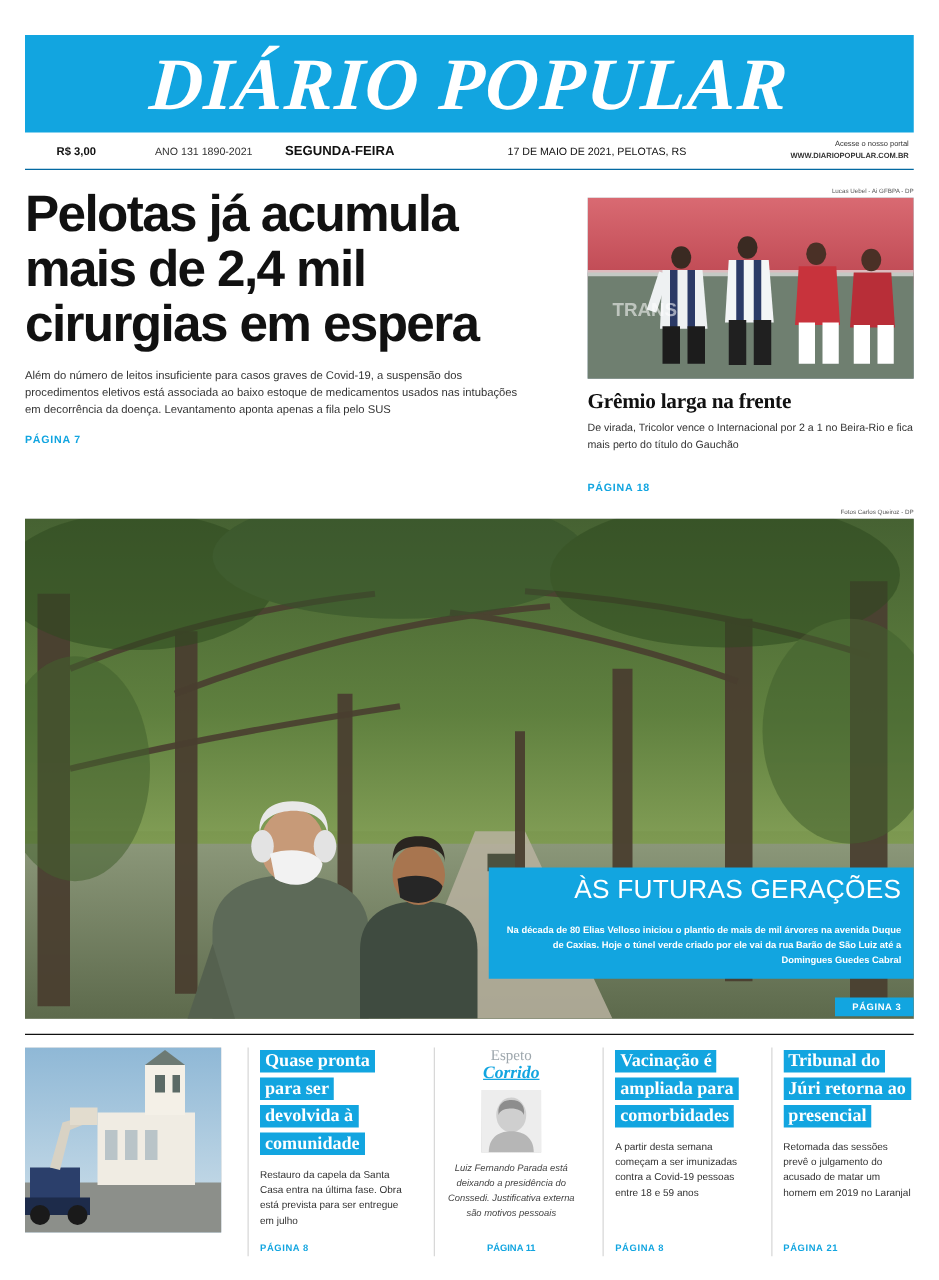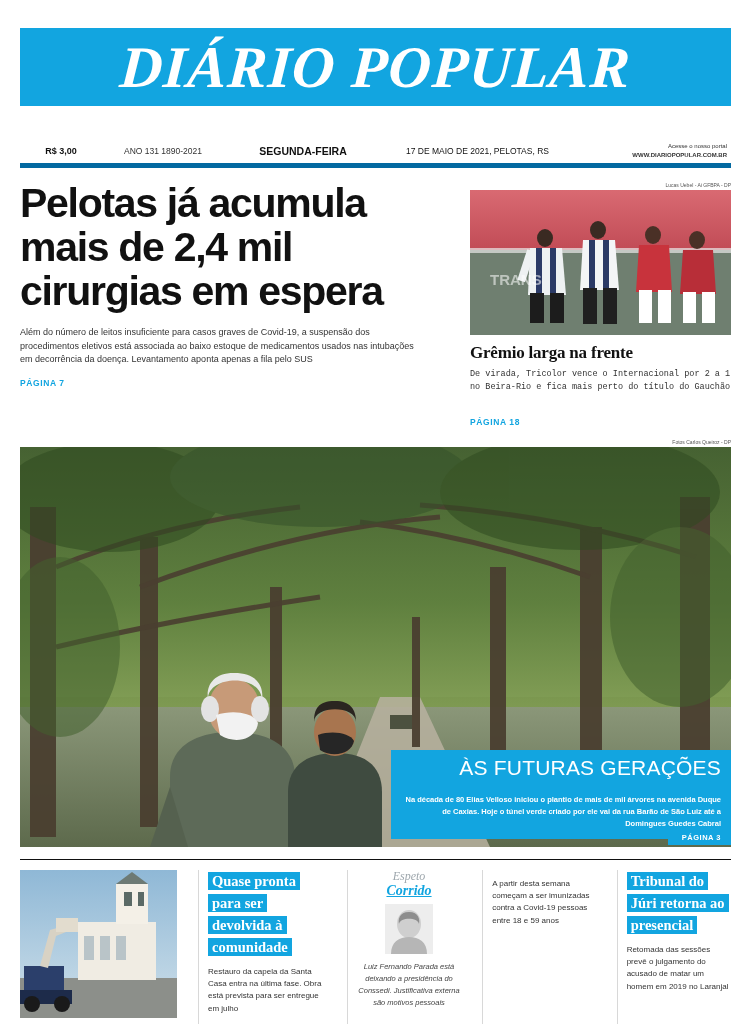--- a/index.html
+++ b/index.html
@@ -36,29 +36,28 @@
     line-height: 1;
     font-style: italic;
     transform: skewX(-4deg);
   }
 
   
   .infobar {
     display: flex;
     align-items: center;
     height: 30px;
-    border-bottom: 5px solid #0369a1;
+    border-bottom: 1px solid #0369a1;
     padding: 0 4px;
     font-size: 8.5px;
     color: #111;
-    margin-top: 32px;
   }
   .infobar .price { font-weight: bold; font-size: 9px; width: 74px; text-align: center;}
   .infobar .ano { width: 130px; font-size: 8.5px; color:#333; text-align:center;}
-  .infobar .weekday { font-weight: bold; font-size: 10.5px; width: 150px; text-align: center; }
+  .infobar .weekday { font-weight: bold; font-size: 10.5px; width: 150px; }
   .infobar .date { flex: 1; text-align: center; font-size: 8.5px; }
   .infobar .site { width: 150px; text-align: right; font-size: 6px; line-height: 1.5; color: #333; }
   .infobar .site b { font-weight: bold; }
 
   
   .top-section {
     display: flex;
     margin-top: 14px;
     gap: 32px;
   }
@@ -106,42 +105,41 @@
     font-size: 17px;
     margin-top: 8px;
     color: #111;
     letter-spacing: -0.2px;
   }
   .sports .sub {
     font-size: 8.5px;
     line-height: 1.5;
     margin-top: 5px;
     color: #333;
-    font-family: Liberation Mono, monospace;
   }
 
   
   .main-credit {
     font-size: 5px;
     color: #555;
     text-align: right;
     margin-top: 12px;
   }
   .main-photo {
     width: 711px;
     height: 400px;
     position: relative;
     overflow: hidden;
     margin-top: 2px;
     background: #2b3a22;
   }
   .overlay-box {
     position: absolute;
     right: 0;
-    bottom: 8px;
+    bottom: 32px;
     width: 340px;
     background: #12a5e0;
     padding: 6px 10px 8px 10px;
     text-align: right;
   }
   .overlay-title {
     font-family: "Liberation Sans", sans-serif;
     font-weight: normal;
     font-size: 21px;
     color: #fff;
@@ -215,21 +213,20 @@
     font-size: 7.5px;
     letter-spacing: 0.5px;
     position: absolute;
     bottom: 2px;
   }
   .espeto-kicker {
     text-align: center;
     font-family: "Liberation Serif", serif;
     font-size: 12px;
     color: #9ea7ad;
-    font-style: italic;
     line-height: 1.1;
   }
   .espeto-title {
     text-align: center;
     font-family: "Liberation Serif", serif;
     font-size: 14px;
     color: #12a5e0;
     font-weight: bold;
     font-style: italic;
     line-height: 1.1;
@@ -467,20 +464,21 @@
           <ellipse cx="24" cy="20" rx="12" ry="14" fill="#cfcfcf"></ellipse>
           <path d="M24 8 C 14 8 13 16 14 20 C 15 13 33 13 34 20 C 35 16 34 8 24 8 Z" fill="#8d8d8d"></path>
           <path d="M6 50 C 6 38 14 33 24 33 C 34 33 42 38 42 50 Z" fill="#b6b6b6"></path>
         </svg>
       </div>
       <div class="espeto-text">Luiz Fernando Parada está deixando a presidência do Conssedi. Justificativa externa são motivos pessoais</div>
       <div class="espeto-page">PÁGINA 11</div>
     </div>
 
     <div class="bcol b4">
+      <div><span class="hl">Vacinação é ampliada para comorbidades</span></div>
       <div class="btext">A partir desta semana começam a ser imunizadas contra a Covid-19 pessoas entre 18 e 59 anos</div>
       <div class="bpage">PÁGINA 8</div>
     </div>
 
     <div class="bcol b5">
       <div><span class="hl">Tribunal do Júri retorna ao presencial</span></div>
       <div class="btext">Retomada das sessões prevê o julgamento do acusado de matar um homem em 2019 no Laranjal</div>
       <div class="bpage">PÁGINA 21</div>
     </div>
 

